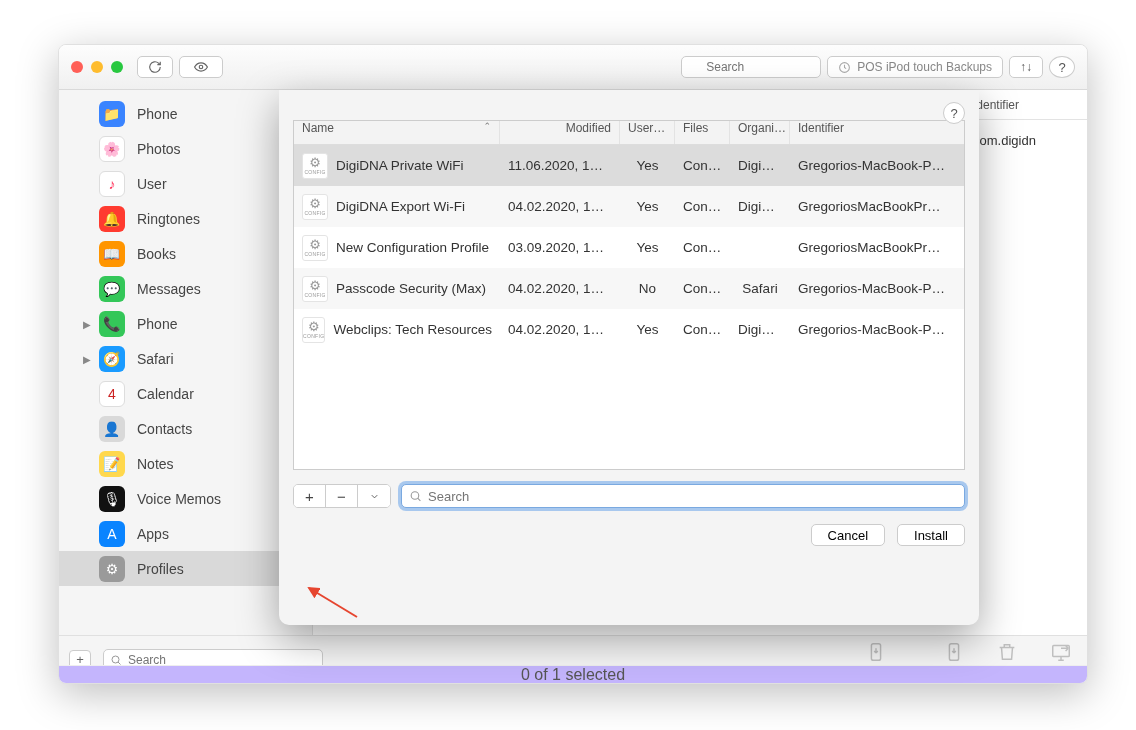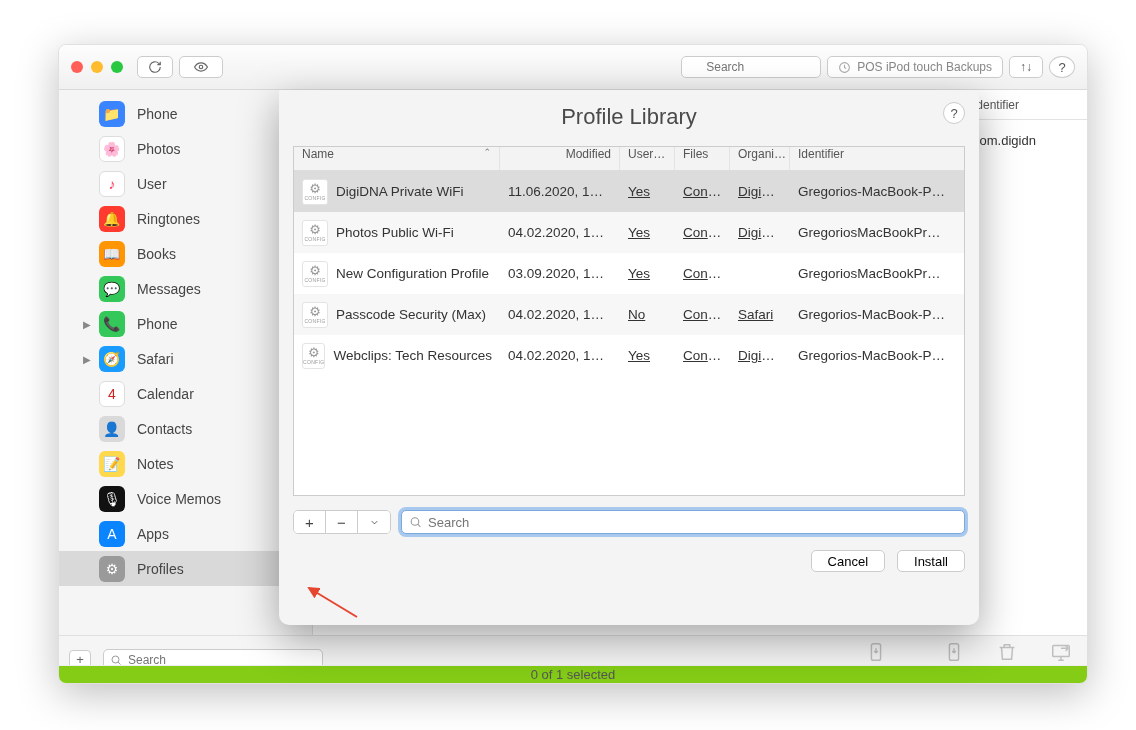--- a/index.html
+++ b/index.html
@@ -129,21 +129,21 @@
   .bottom-search-wrap { margin-left:4px; width: 220px; position:relative;}
   .bottom-search {
     width:100%; height:22px;
     border:1px solid #ccc; border-radius:5px;
     padding: 0 8px 0 24px; font-size:12px;
     background:#fff;
   }
   .bottom-actions { margin-left:auto; display:flex; gap:18px; }
   .ba-item { display:flex; flex-direction:column; align-items:center; gap:3px; color:#bfbfbf; font-size:11px; cursor:pointer; }
   .ba-item svg, .ba-item .ico { width:22px; height:22px; }
-  .status-wrap { position:absolute; left:0; right:0; bottom:-0px; height:18px; text-align:center; font-size:13px; color:#555; background:#84cc16; border-top:1px solid #eee; line-height:18px;}
+  .status-wrap { position:absolute; left:0; right:0; bottom:-0px; height:18px; text-align:center; font-size:16px; color:#555; background:#c4b5fd; border-top:1px solid #eee; line-height:18px;}
 
   
   .sheet {
     position:absolute;
     left: 220px; top: 45px;
     width: 700px; height: 535px;
     background:#f4f4f4;
     box-shadow: 0 14px 40px rgba(0,0,0,0.35);
     border-bottom-left-radius:10px;
     border-bottom-right-radius:10px;
@@ -190,21 +190,21 @@
   .td { padding: 0 8px; overflow:hidden; text-overflow:ellipsis;}
   .td.name{ display:flex; align-items:center; gap:8px; }
   .cfg-icon{
     width:26px;height:26px;border-radius:3px;background:#fff;
     border:1px solid #e4e4e4; display:flex; flex-direction:column; align-items:center; justify-content:center;
     color:#999;
   }
   .cfg-icon .gear{font-size:13px;line-height:1;}
   .cfg-icon .lbl{font-size:5px;letter-spacing:.3px;}
   .td.mod{ text-align:right; padding-right:12px; }
-  .td.user,.td.kind,.td.org{text-align:left;text-decoration:underline;}
+  .td.user,.td.kind,.td.org{text-align:center;}
   .sheet-tools {
     display:flex; align-items:center; gap:10px;
     padding: 14px 14px 0 14px;
   }
   .segmented {
     display:flex; border:1px solid #ccc; border-radius:5px; overflow:hidden; background:#fff;
   }
   .segmented button{
     width:32px; height:22px; border:none; background:#fff;
     border-right:1px solid #ccc; color:#444; font-size:15px;
@@ -394,21 +394,20 @@
               <path d="M9 21h6M12 17v4M17 11l3-3m0 0l-3-3m3 3H12"></path>
             </svg></div>
           <span>Export</span>
         </div>
       </div>
   </div>
   <div class="status-wrap">0 of 1 selected</div>
 
   <div class="sheet">
     <div class="sheet-header">
-      <div class="sheet-title">Profile Library</div>
       <div class="help-btn">?</div>
     </div>
     <div class="table-wrap">
       <div class="thead">
         <div class="th">
             <span>Name</span>
             <span class="sort-ind">⌃</span>
           </div>
         <div class="th" style="justify-content:flex-end">
             <span>Modified</span>
@@ -440,21 +439,21 @@
             <div class="td kind">Config…</div>
             <div class="td org">DigiD…</div>
             <div class="td">Gregorios-MacBook-P…</div>
           </div>
           <div class="tr">
             <div class="td name">
               <div class="cfg-icon">
                 <span class="gear">⚙</span>
                 <span class="lbl">CONFIG</span>
               </div>
-              <span>Photos Public Wi-Fi</span>
+              <span>DigiDNA Export Wi-Fi</span>
             </div>
             <div class="td mod">04.02.2020, 14:27</div>
             <div class="td user">Yes</div>
             <div class="td kind">Config…</div>
             <div class="td org">DigiD…</div>
             <div class="td">GregoriosMacBookPr…</div>
           </div>
           <div class="tr">
             <div class="td name">
               <div class="cfg-icon">

